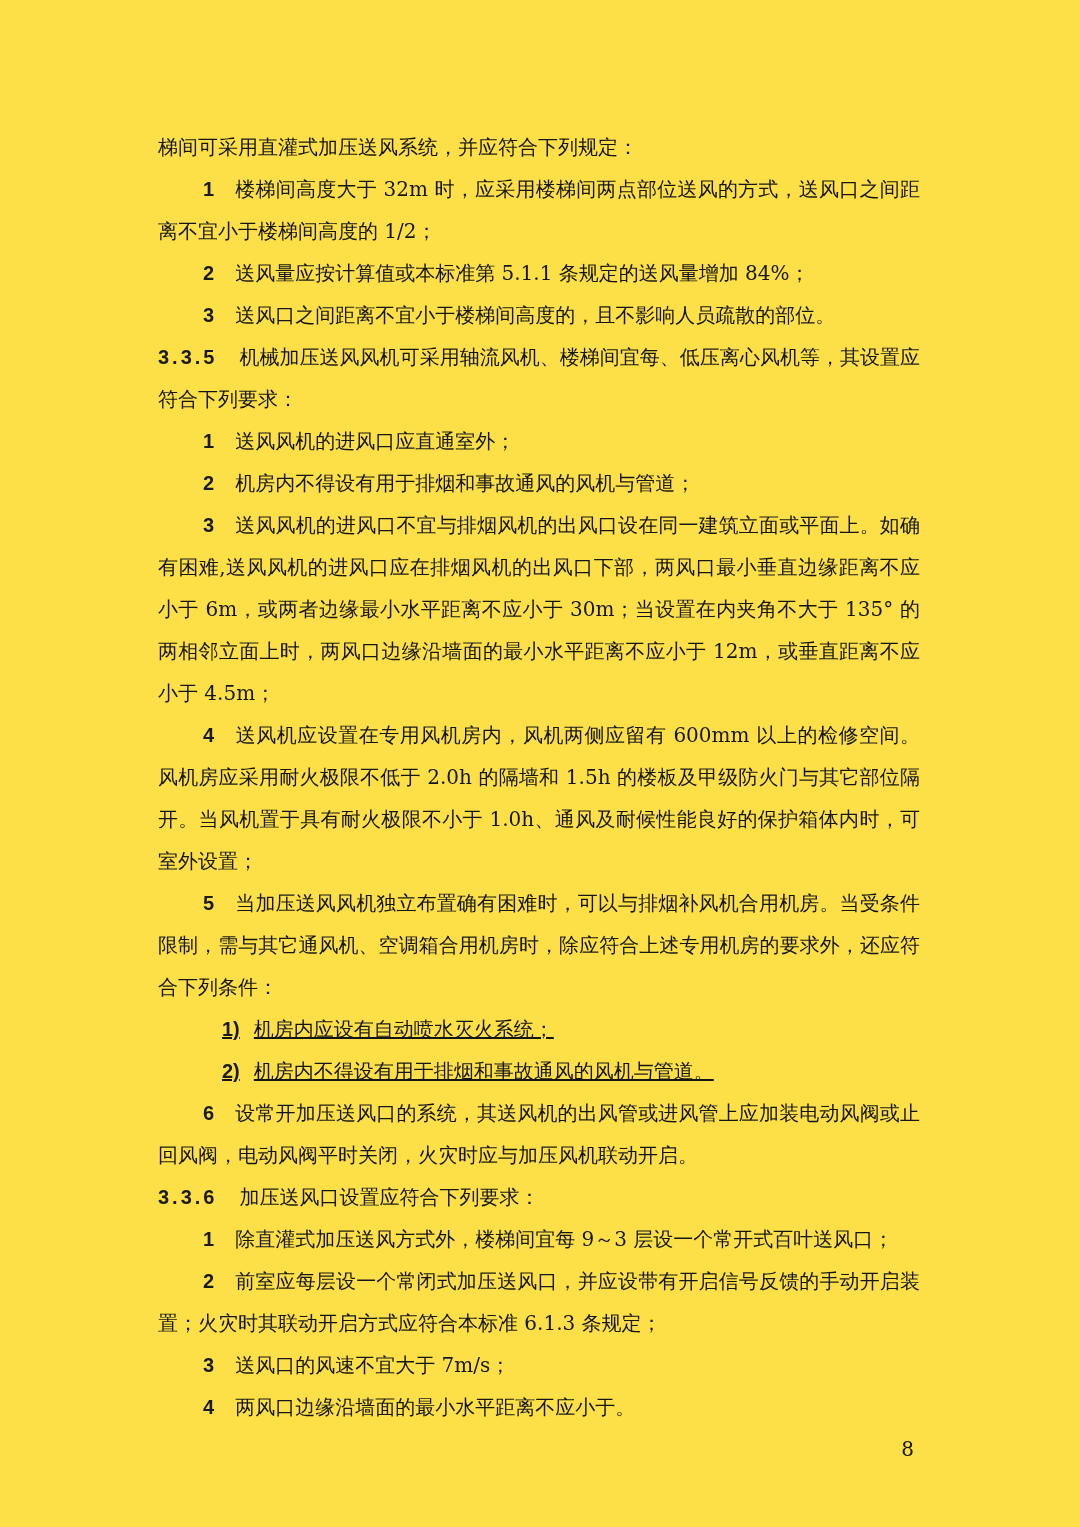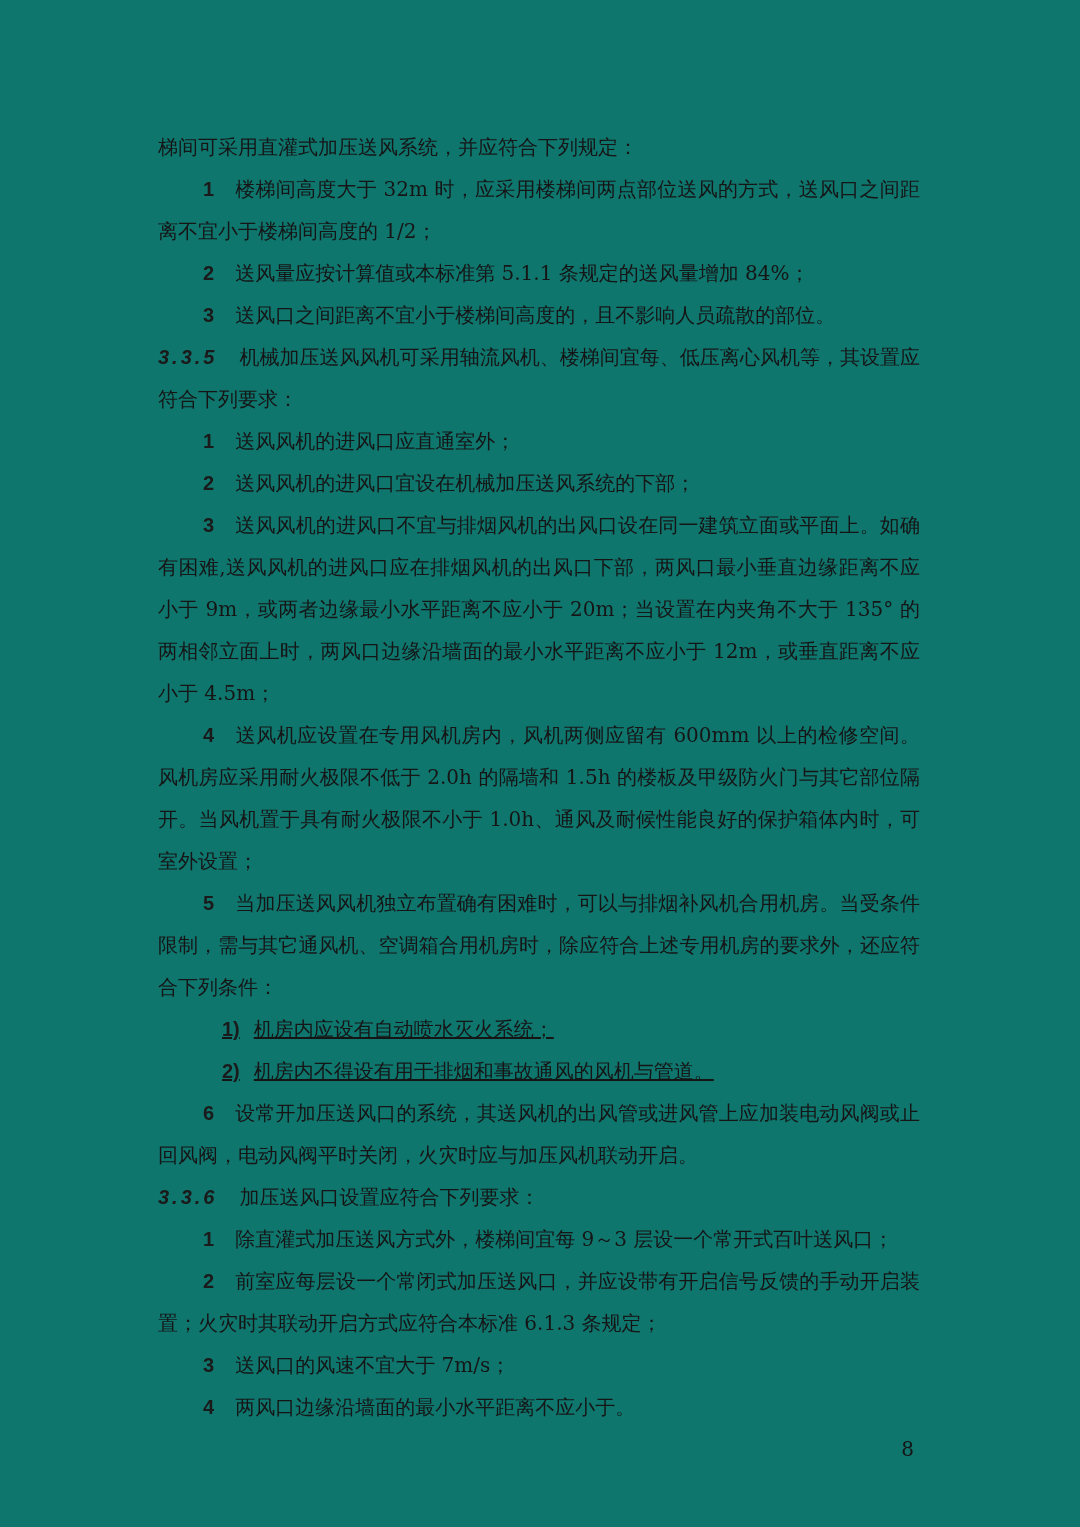--- a/index.html
+++ b/index.html
@@ -11,21 +11,21 @@
     width: 1080px;
     height: 1527px;
     font-family: "DejaVu Serif", "Liberation Serif", serif;
     color: #151515;
     overflow: hidden;
   }
   .page {
     box-sizing: border-box;
     width: 1080px;
     height: 1527px;
-    background: #0f766e;
+    background: #fde047;
     padding: 126px 160px 8px 158px;
   }
   .doc-body {
     width: 100%;
   }
   .para {
     margin: 0;
     font-size: 20px;
     line-height: 42px;
     text-align: justify;
@@ -49,21 +49,20 @@
   }
   .para.subitem .label {
     margin-right: 14px;
   }
   .para.clause {
     text-indent: 0;
   }
   .para.clause .label {
     letter-spacing: 3px;
     margin-right: 22px;
-    font-style: italic;
   }
   .para.continuation {
     text-indent: 0;
   }
   .page-number {
     font-size: 20px;
     line-height: 42px;
     text-align: right;
     padding-right: 6px;
     color: #151515;
@@ -73,22 +72,22 @@
 <body>
 
 <div class="page">
   <div class="doc-body">
       <p class="para continuation"><span>梯间可采用直灌式加压送风系统，并应符合下列规定：</span></p>
       <p class="para item"><span class="label">1</span><span>楼梯间高度大于 32m 时，应采用楼梯间两点部位送风的方式，送风口之间距离不宜小于楼梯间高度的 1/2；</span></p>
       <p class="para item"><span class="label">2</span><span>送风量应按计算值或本标准第 5.1.1 条规定的送风量增加 84%；</span></p>
       <p class="para item"><span class="label">3</span><span>送风口之间距离不宜小于楼梯间高度的，且不影响人员疏散的部位。</span></p>
       <p class="para clause"><span class="label">3.3.5</span><span>机械加压送风风机可采用轴流风机、楼梯间宜每、低压离心风机等，其设置应符合下列要求：</span></p>
       <p class="para item"><span class="label">1</span><span>送风风机的进风口应直通室外；</span></p>
-      <p class="para item"><span class="label">2</span><span>送风风机的进风口宜设在机械加压送风系统的下部；</span></p>
-      <p class="para item"><span class="label">3</span><span>送风风机的进风口不宜与排烟风机的出风口设在同一建筑立面或平面上。如确有困难,送风风机的进风口应在排烟风机的出风口下部，两风口最小垂直边缘距离不应小于 9m，或两者边缘最小水平距离不应小于 20m；当设置在内夹角不大于 135° 的两相邻立面上时，两风口边缘沿墙面的最小水平距离不应小于 12m，或垂直距离不应小于 4.5m；</span></p>
+      <p class="para item"><span class="label">2</span><span>机房内不得设有用于排烟和事故通风的风机与管道；</span></p>
+      <p class="para item"><span class="label">3</span><span>送风风机的进风口不宜与排烟风机的出风口设在同一建筑立面或平面上。如确有困难,送风风机的进风口应在排烟风机的出风口下部，两风口最小垂直边缘距离不应小于 6m，或两者边缘最小水平距离不应小于 30m；当设置在内夹角不大于 135° 的两相邻立面上时，两风口边缘沿墙面的最小水平距离不应小于 12m，或垂直距离不应小于 4.5m；</span></p>
       <p class="para item"><span class="label">4</span><span>送风机应设置在专用风机房内，风机两侧应留有 600mm 以上的检修空间。风机房应采用耐火极限不低于 2.0h 的隔墙和 1.5h 的楼板及甲级防火门与其它部位隔开。当风机置于具有耐火极限不小于 1.0h、通风及耐候性能良好的保护箱体内时，可室外设置；</span></p>
       <p class="para item"><span class="label">5</span><span>当加压送风风机独立布置确有困难时，可以与排烟补风机合用机房。当受条件限制，需与其它通风机、空调箱合用机房时，除应符合上述专用机房的要求外，还应符合下列条件：</span></p>
       <p class="para subitem"><span class="label">1)</span><span>机房内应设有自动喷水灭火系统；</span></p>
       <p class="para subitem"><span class="label">2)</span><span>机房内不得设有用于排烟和事故通风的风机与管道。</span></p>
       <p class="para item"><span class="label">6</span><span>设常开加压送风口的系统，其送风机的出风管或进风管上应加装电动风阀或止回风阀，电动风阀平时关闭，火灾时应与加压风机联动开启。</span></p>
       <p class="para clause"><span class="label">3.3.6</span><span>加压送风口设置应符合下列要求：</span></p>
       <p class="para item"><span class="label">1</span><span>除直灌式加压送风方式外，楼梯间宜每 9～3 层设一个常开式百叶送风口；</span></p>
       <p class="para item"><span class="label">2</span><span>前室应每层设一个常闭式加压送风口，并应设带有开启信号反馈的手动开启装置；火灾时其联动开启方式应符合本标准 6.1.3 条规定；</span></p>
       <p class="para item"><span class="label">3</span><span>送风口的风速不宜大于 7m/s；</span></p>
       <p class="para item"><span class="label">4</span><span>两风口边缘沿墙面的最小水平距离不应小于。</span></p>

